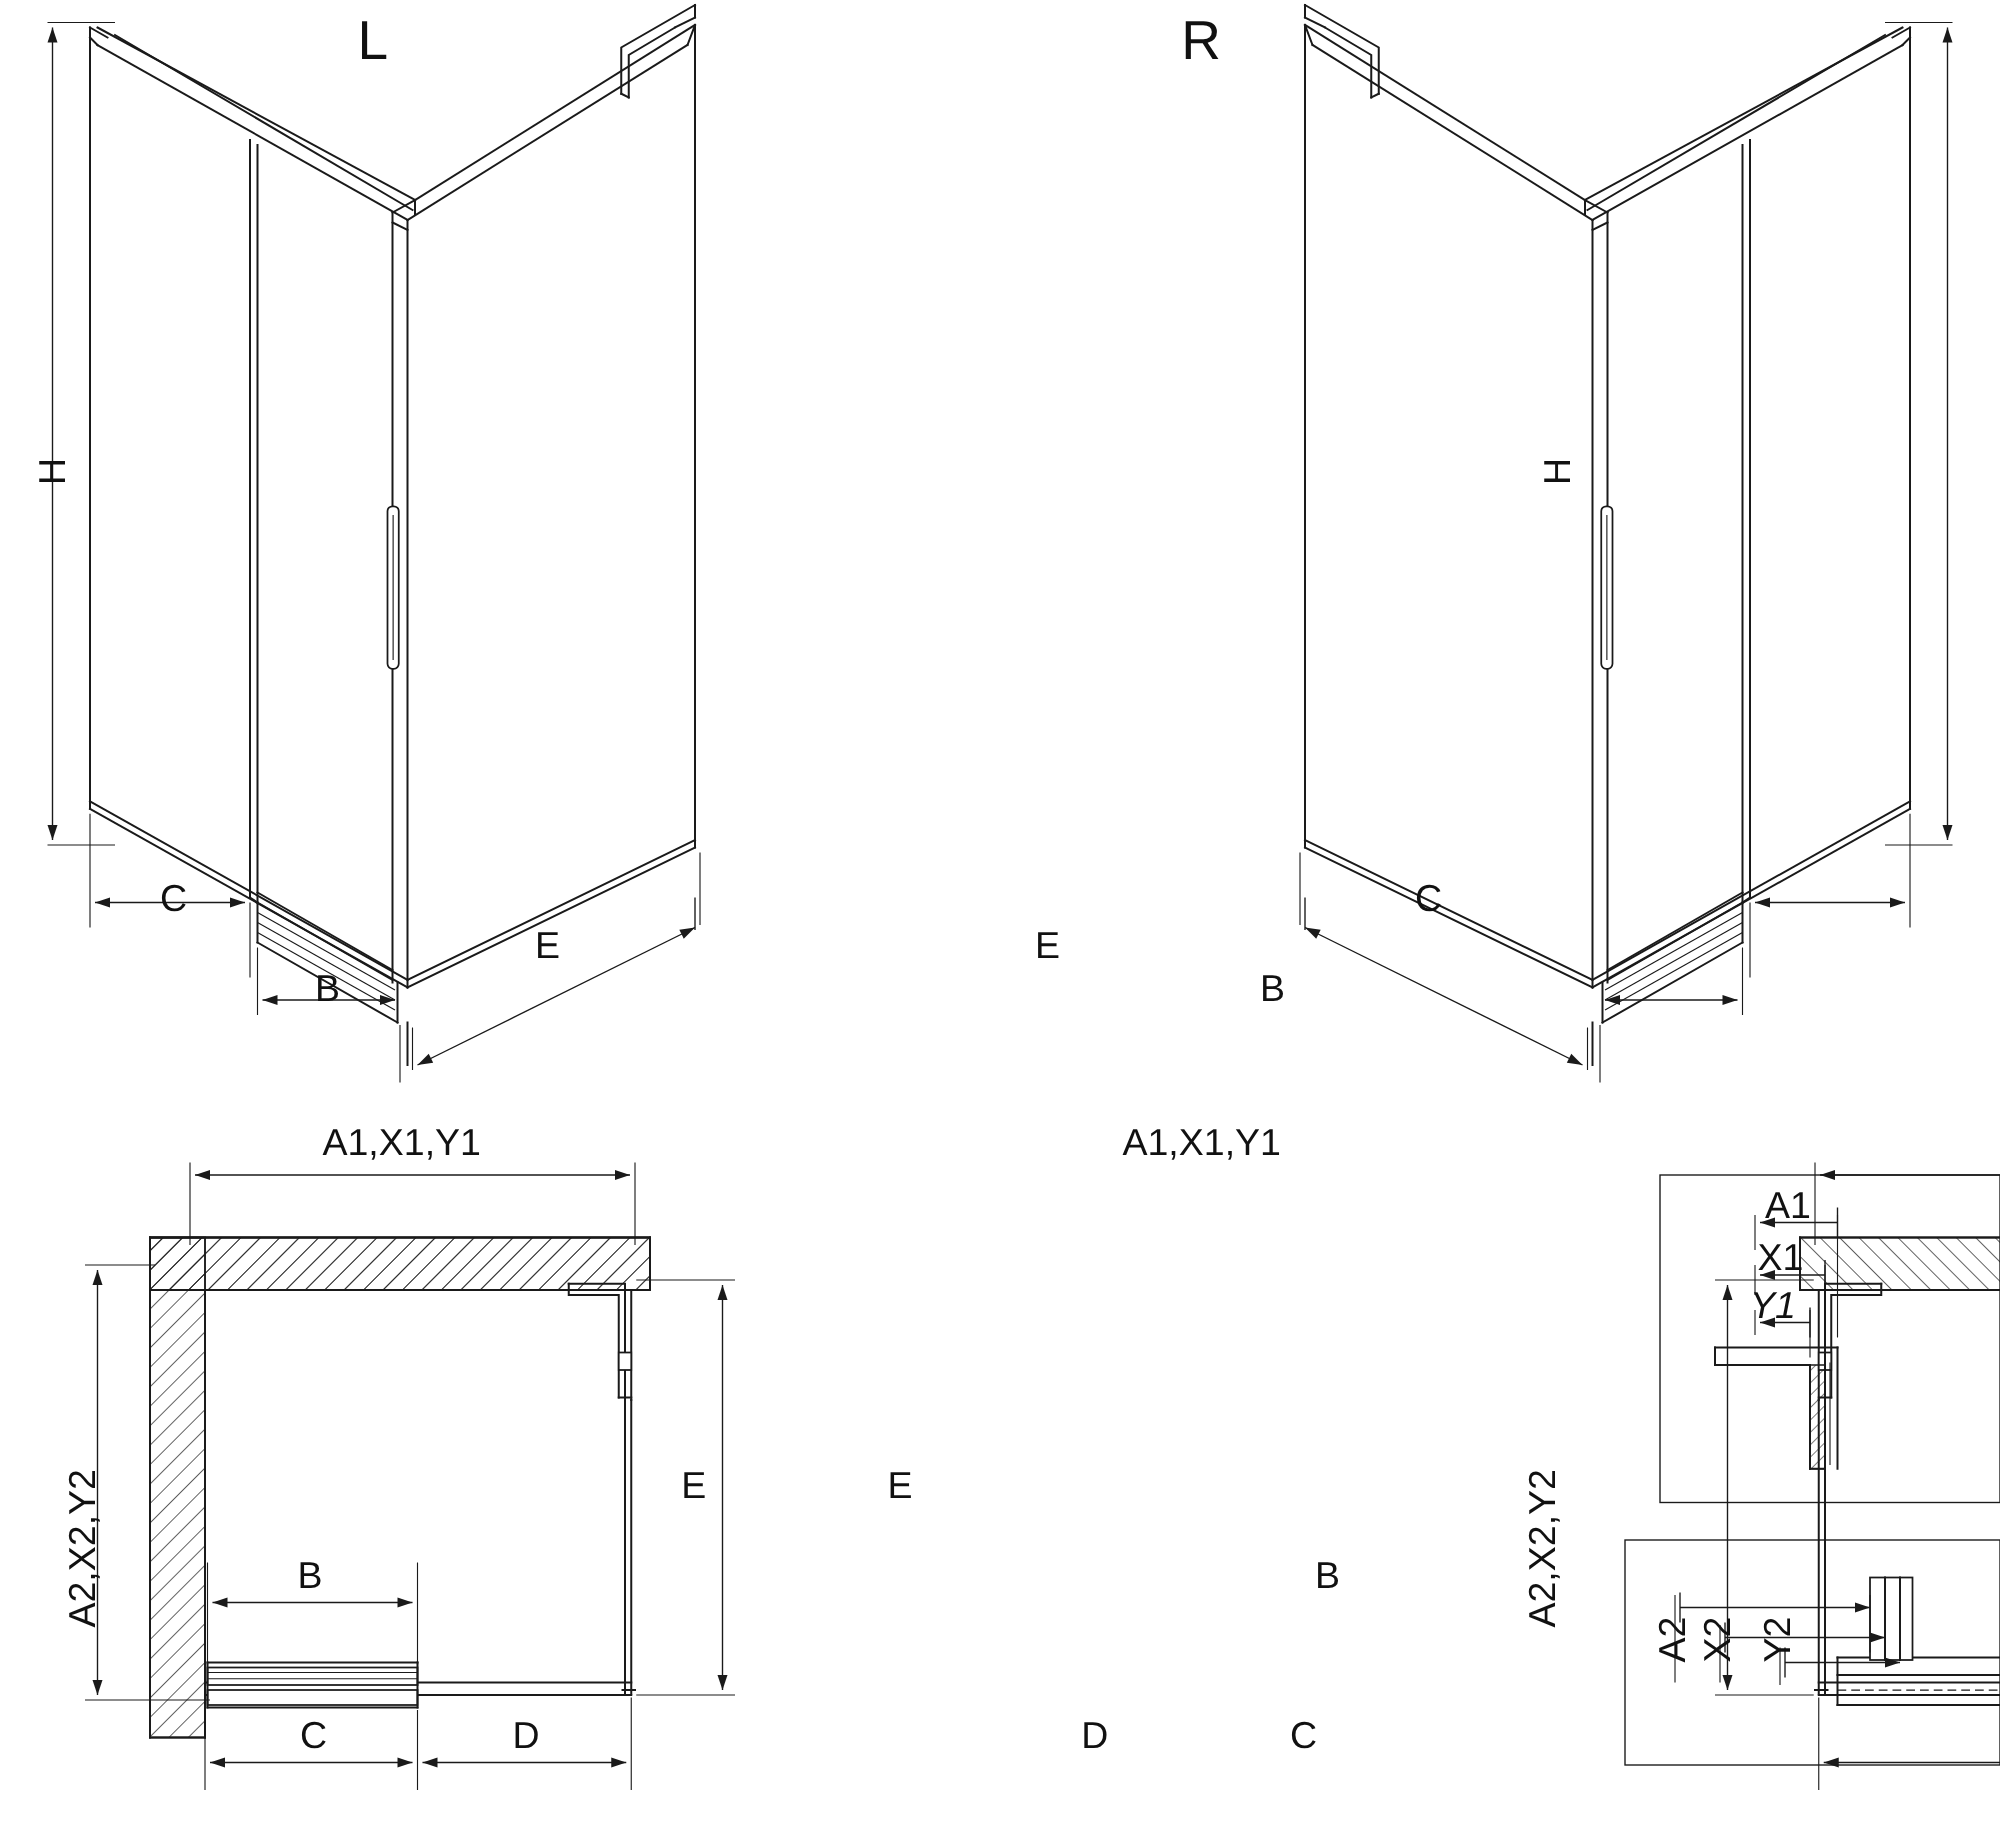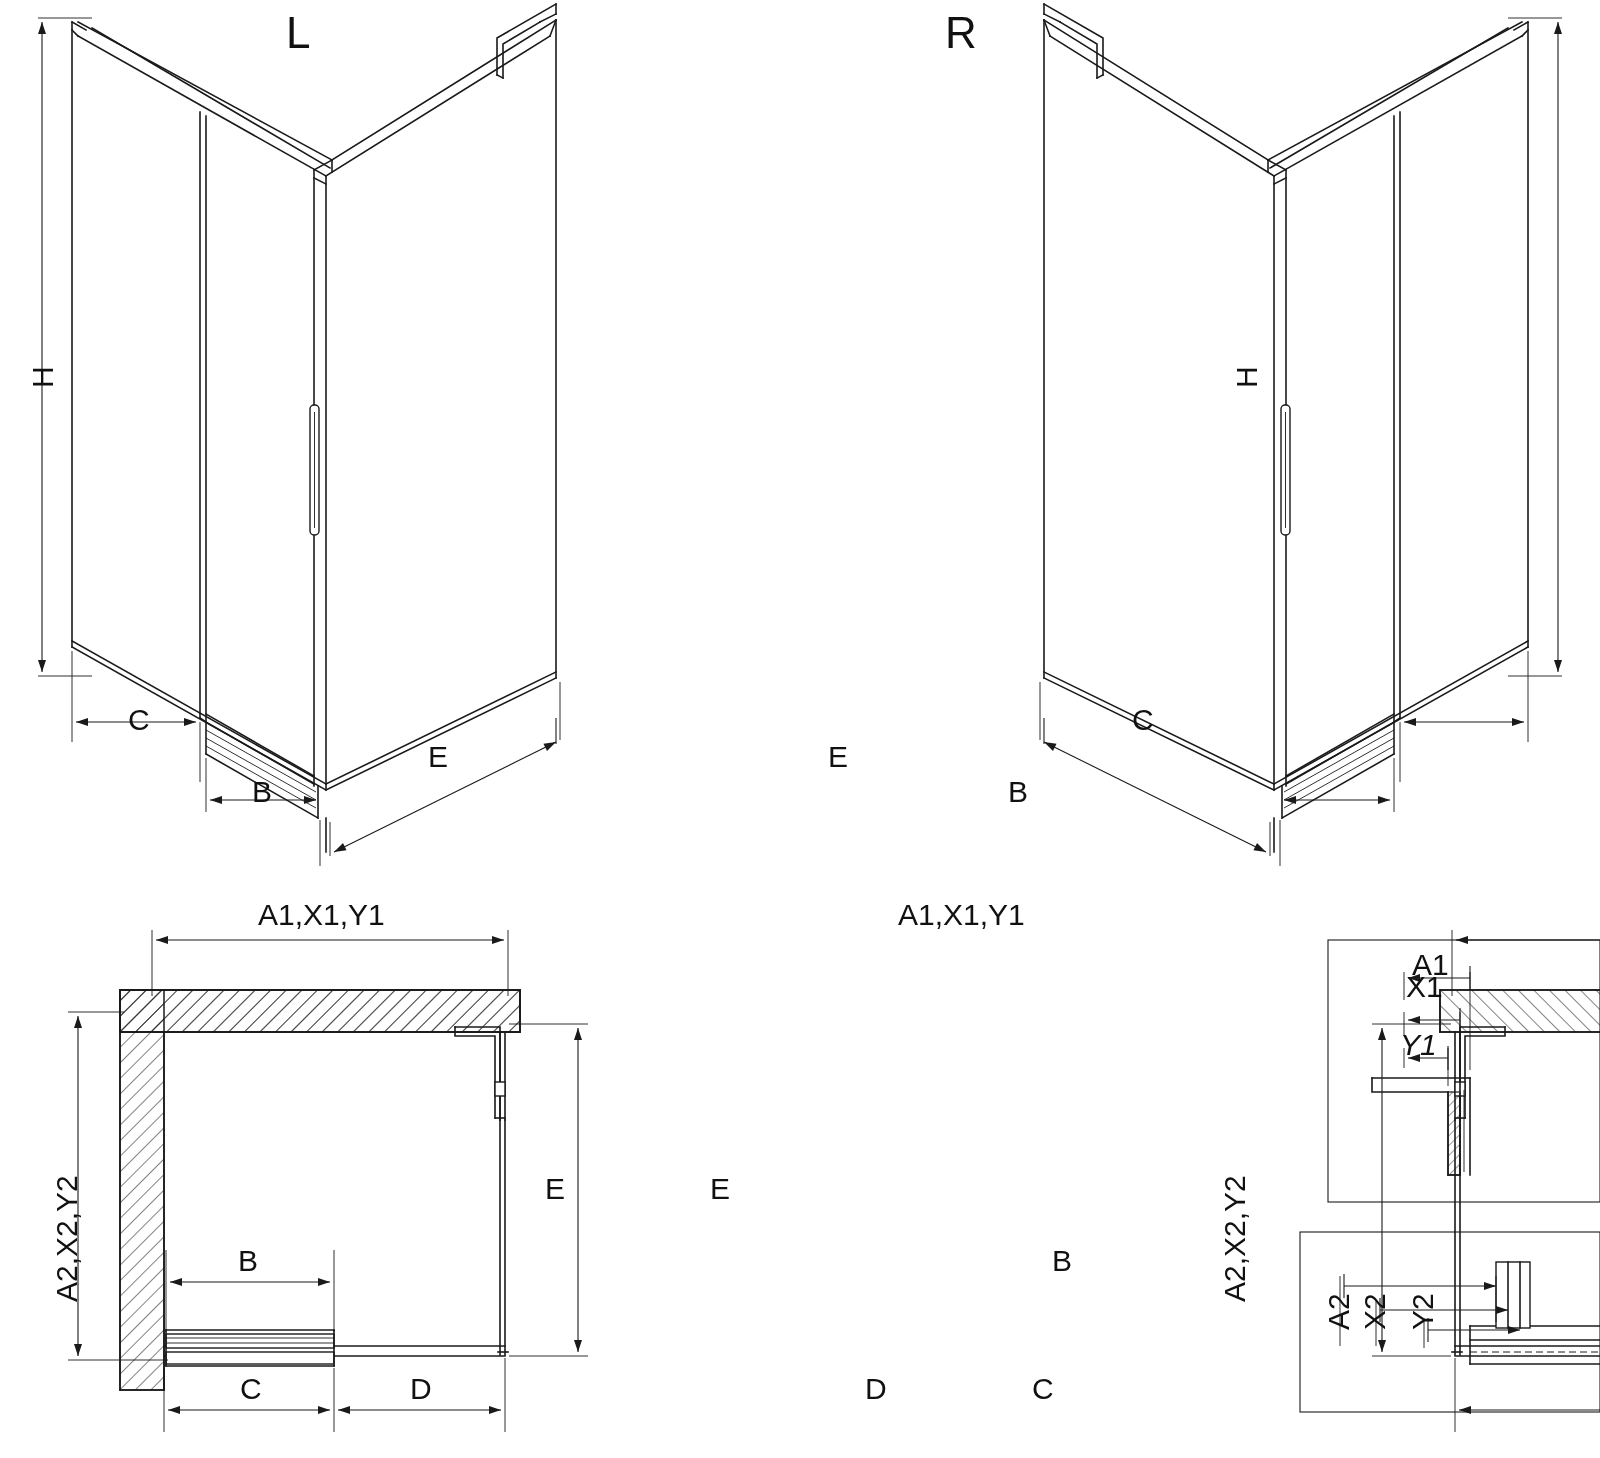--- a/index.html
+++ b/index.html
@@ -430,20 +430,20 @@
   <div class="lbl dim" style="left:410px; top:1372px;">D</div>
 
   <div class="lbl dim" style="left:898px; top:898px;">A1,X1,Y1</div>
   <div class="lbl dim rot90" style="left:1218px; top:1302px;">A2,X2,Y2</div>
   <div class="lbl dim" style="left:710px; top:1172px;">E</div>
   <div class="lbl dim" style="left:1052px; top:1244px;">B</div>
   <div class="lbl dim" style="left:865px; top:1372px;">D</div>
   <div class="lbl dim" style="left:1032px; top:1372px;">C</div>
 
   <div class="lbl dim-s" style="left:1412px; top:948px;">A1</div>
-  <div class="lbl dim-s" style="left:1406px; top:970px;">X1</div>
+  <div class="lbl dim-s" style="left:1406px; top:990px;">X1</div>
   <div class="lbl dim-s" style="left:1400px; top:1028px;font-style:italic;">Y1</div>
 
   <div class="lbl dim-s rot90" style="left:1322px; top:1330px;">A2</div>
   <div class="lbl dim-s rot90" style="left:1358px; top:1330px;">X2</div>
   <div class="lbl dim-s rot90" style="left:1406px; top:1330px;">Y2</div>
 
 </div>
 
 </body></html>

